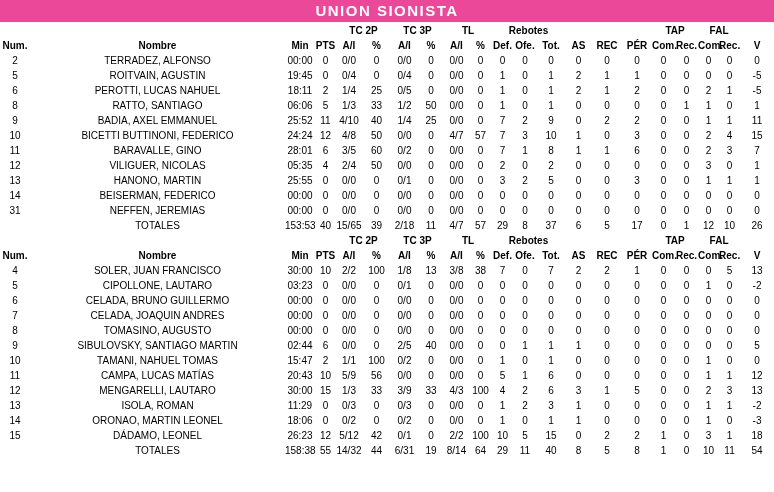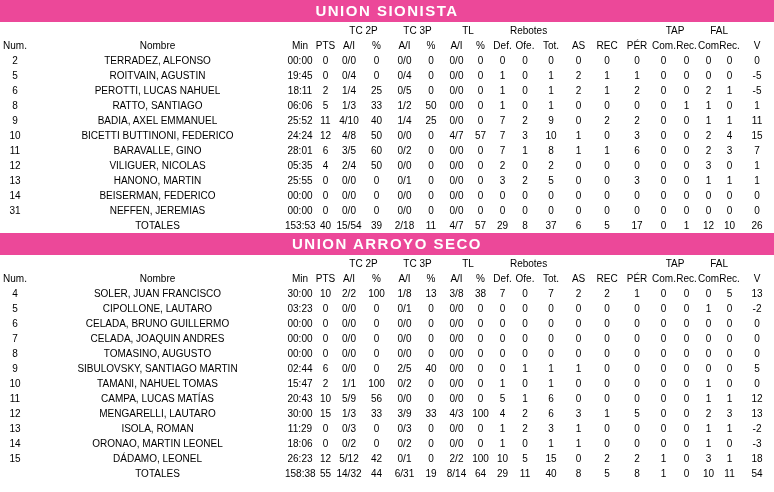--- a/index.html
+++ b/index.html
@@ -36,21 +36,21 @@
     padding: 0;
     height: 15px;
     line-height: 15px;
     text-align: center;
     white-space: nowrap;
     overflow: visible;
     font-size: 10px;
     font-weight: normal;
   }
   table.stats thead th {
-    font-weight: normal;
+    font-weight: bold;
   }
   td.name-cell {
     text-transform: none;
   }
 </style>
 </head>
 <body>
 
 <div id="app">
 
@@ -370,21 +370,21 @@
             <td>0</td>
             <td>0</td>
             <td>0</td>
             <td>0</td>
           </tr>
           <tr>
             <td></td>
             <td class="name-cell">TOTALES</td>
             <td>153:53</td>
             <td>40</td>
-            <td>15/54</td>
+            <td>15/65</td>
             <td>39</td>
             <td>2/18</td>
             <td>11</td>
             <td>4/7</td>
             <td>57</td>
             <td>29</td>
             <td>8</td>
             <td>37</td>
             <td>6</td>
             <td>5</td>
@@ -393,23 +393,20 @@
             <td>1</td>
             <td>12</td>
             <td>10</td>
             <td>26</td>
           </tr>
         </tbody>
     </table>
   </div>
 
   <div class="team-section">
-    <div class="title-bar">
-      <span>UNION ARROYO SECO</span>
-    </div>
     <table class="stats">
       <colgroup>
         <col style="width:30px">
           <col style="width:255px">
           <col style="width:30px">
           <col style="width:21px">
         <col style="width:26px">
           <col style="width:29px">
           <col style="width:27px">
           <col style="width:26px">

